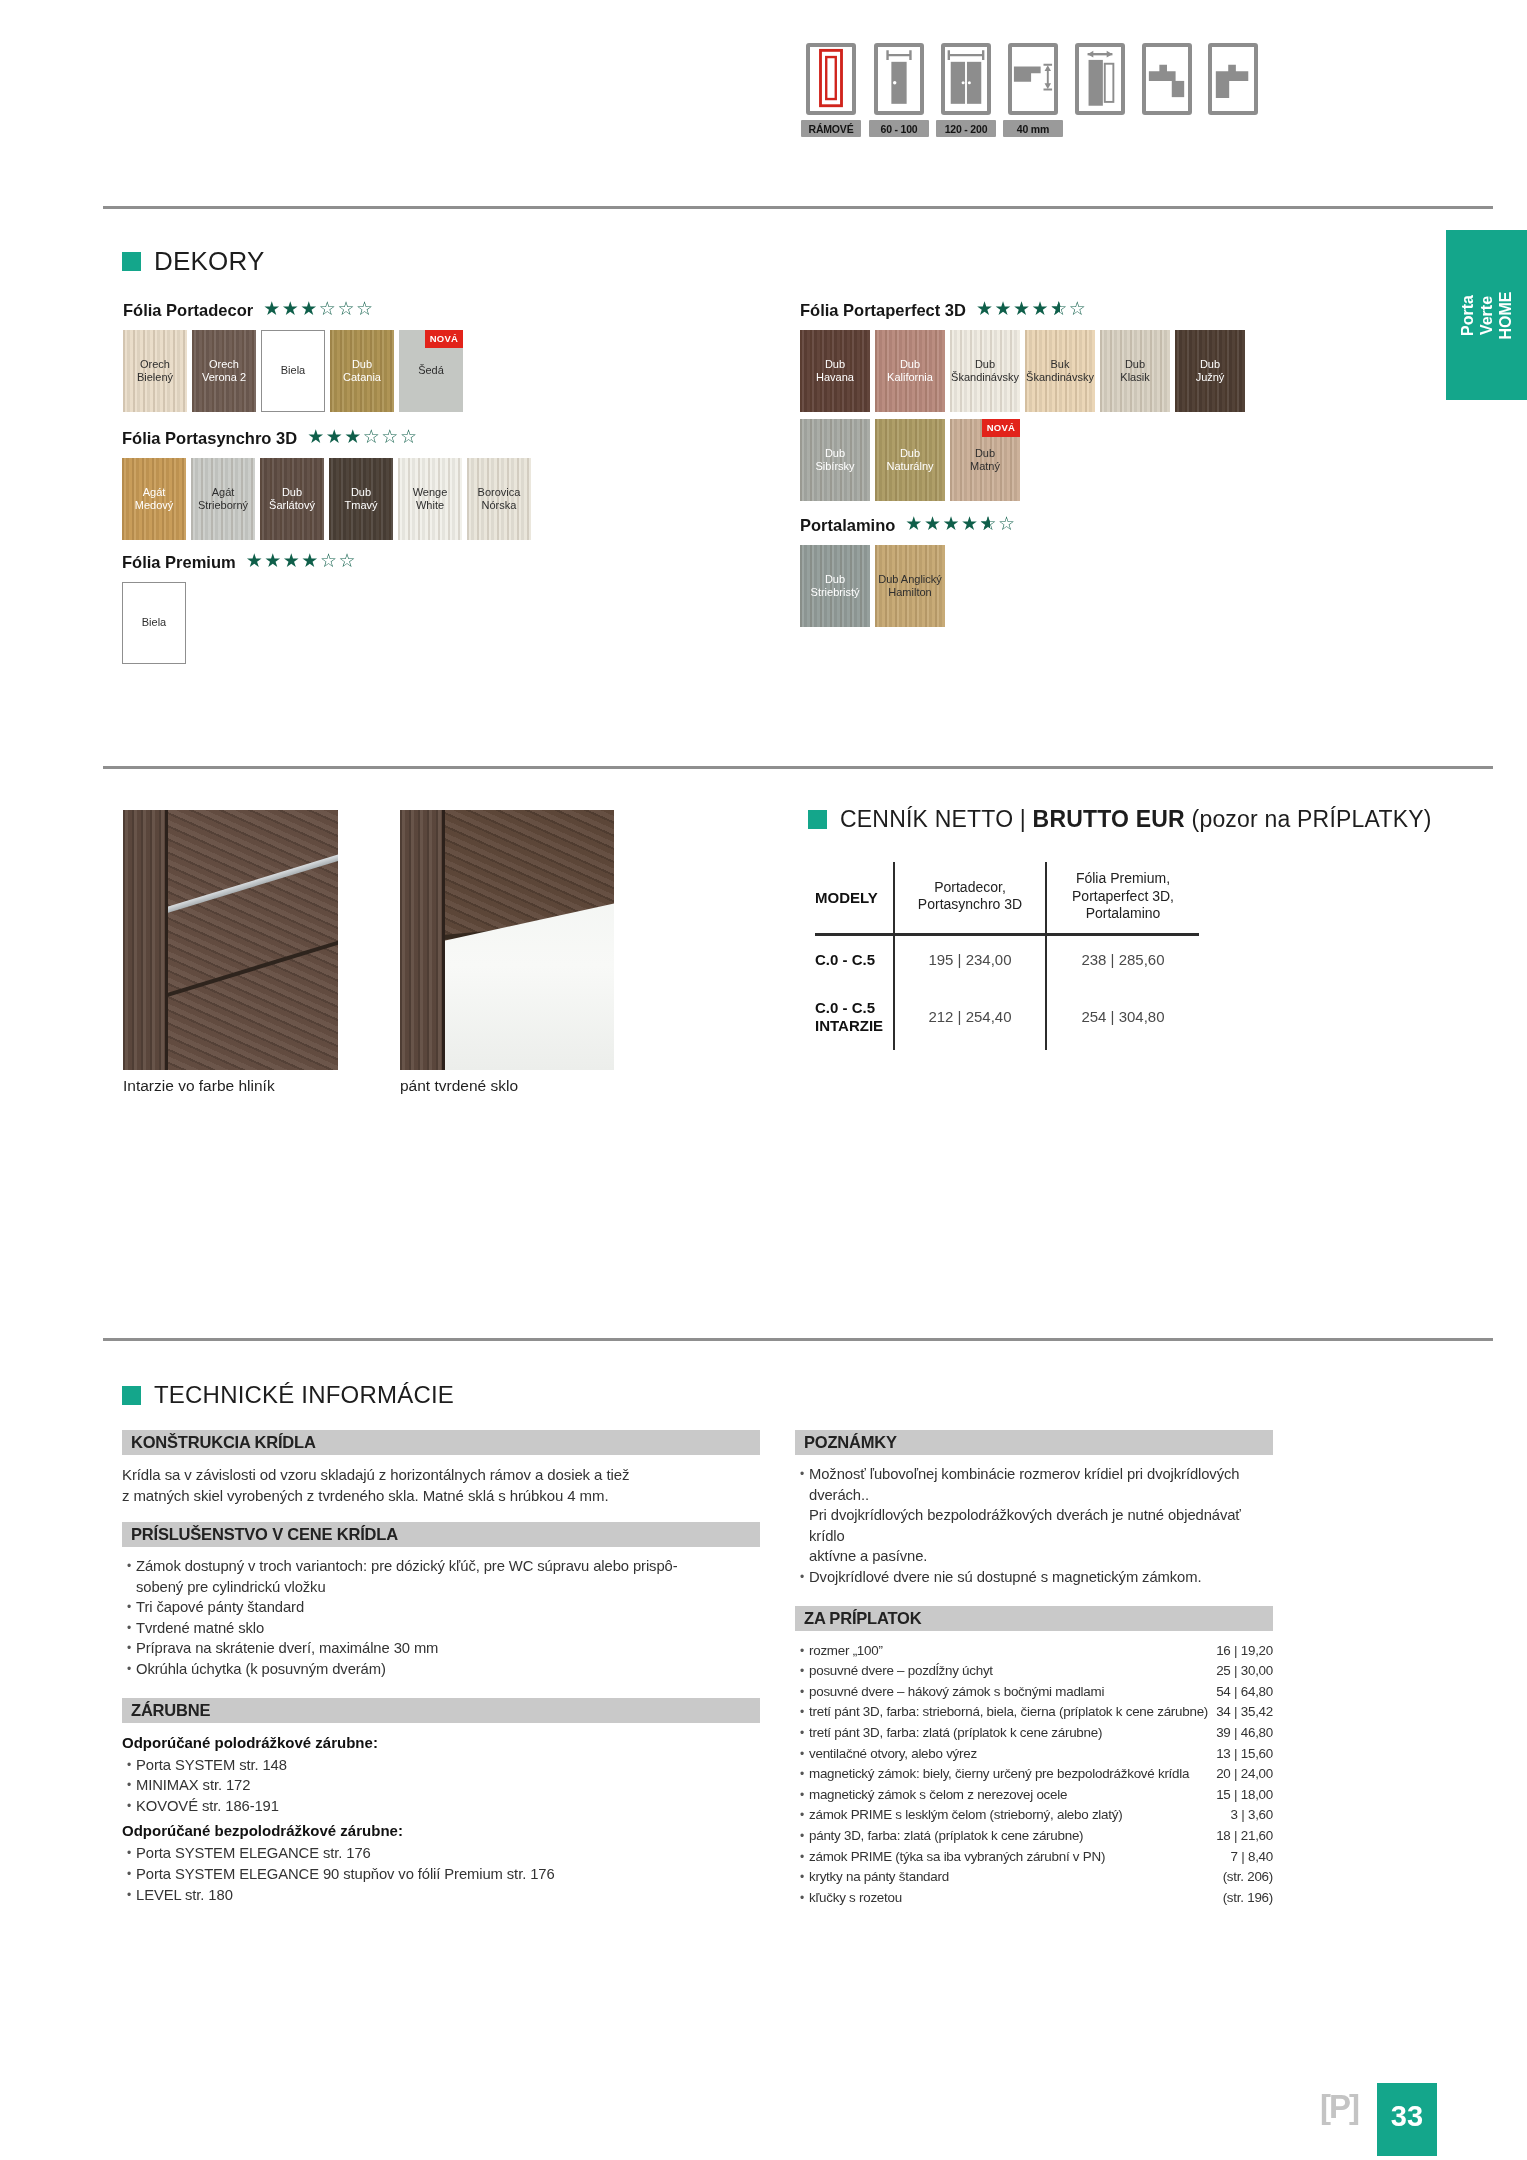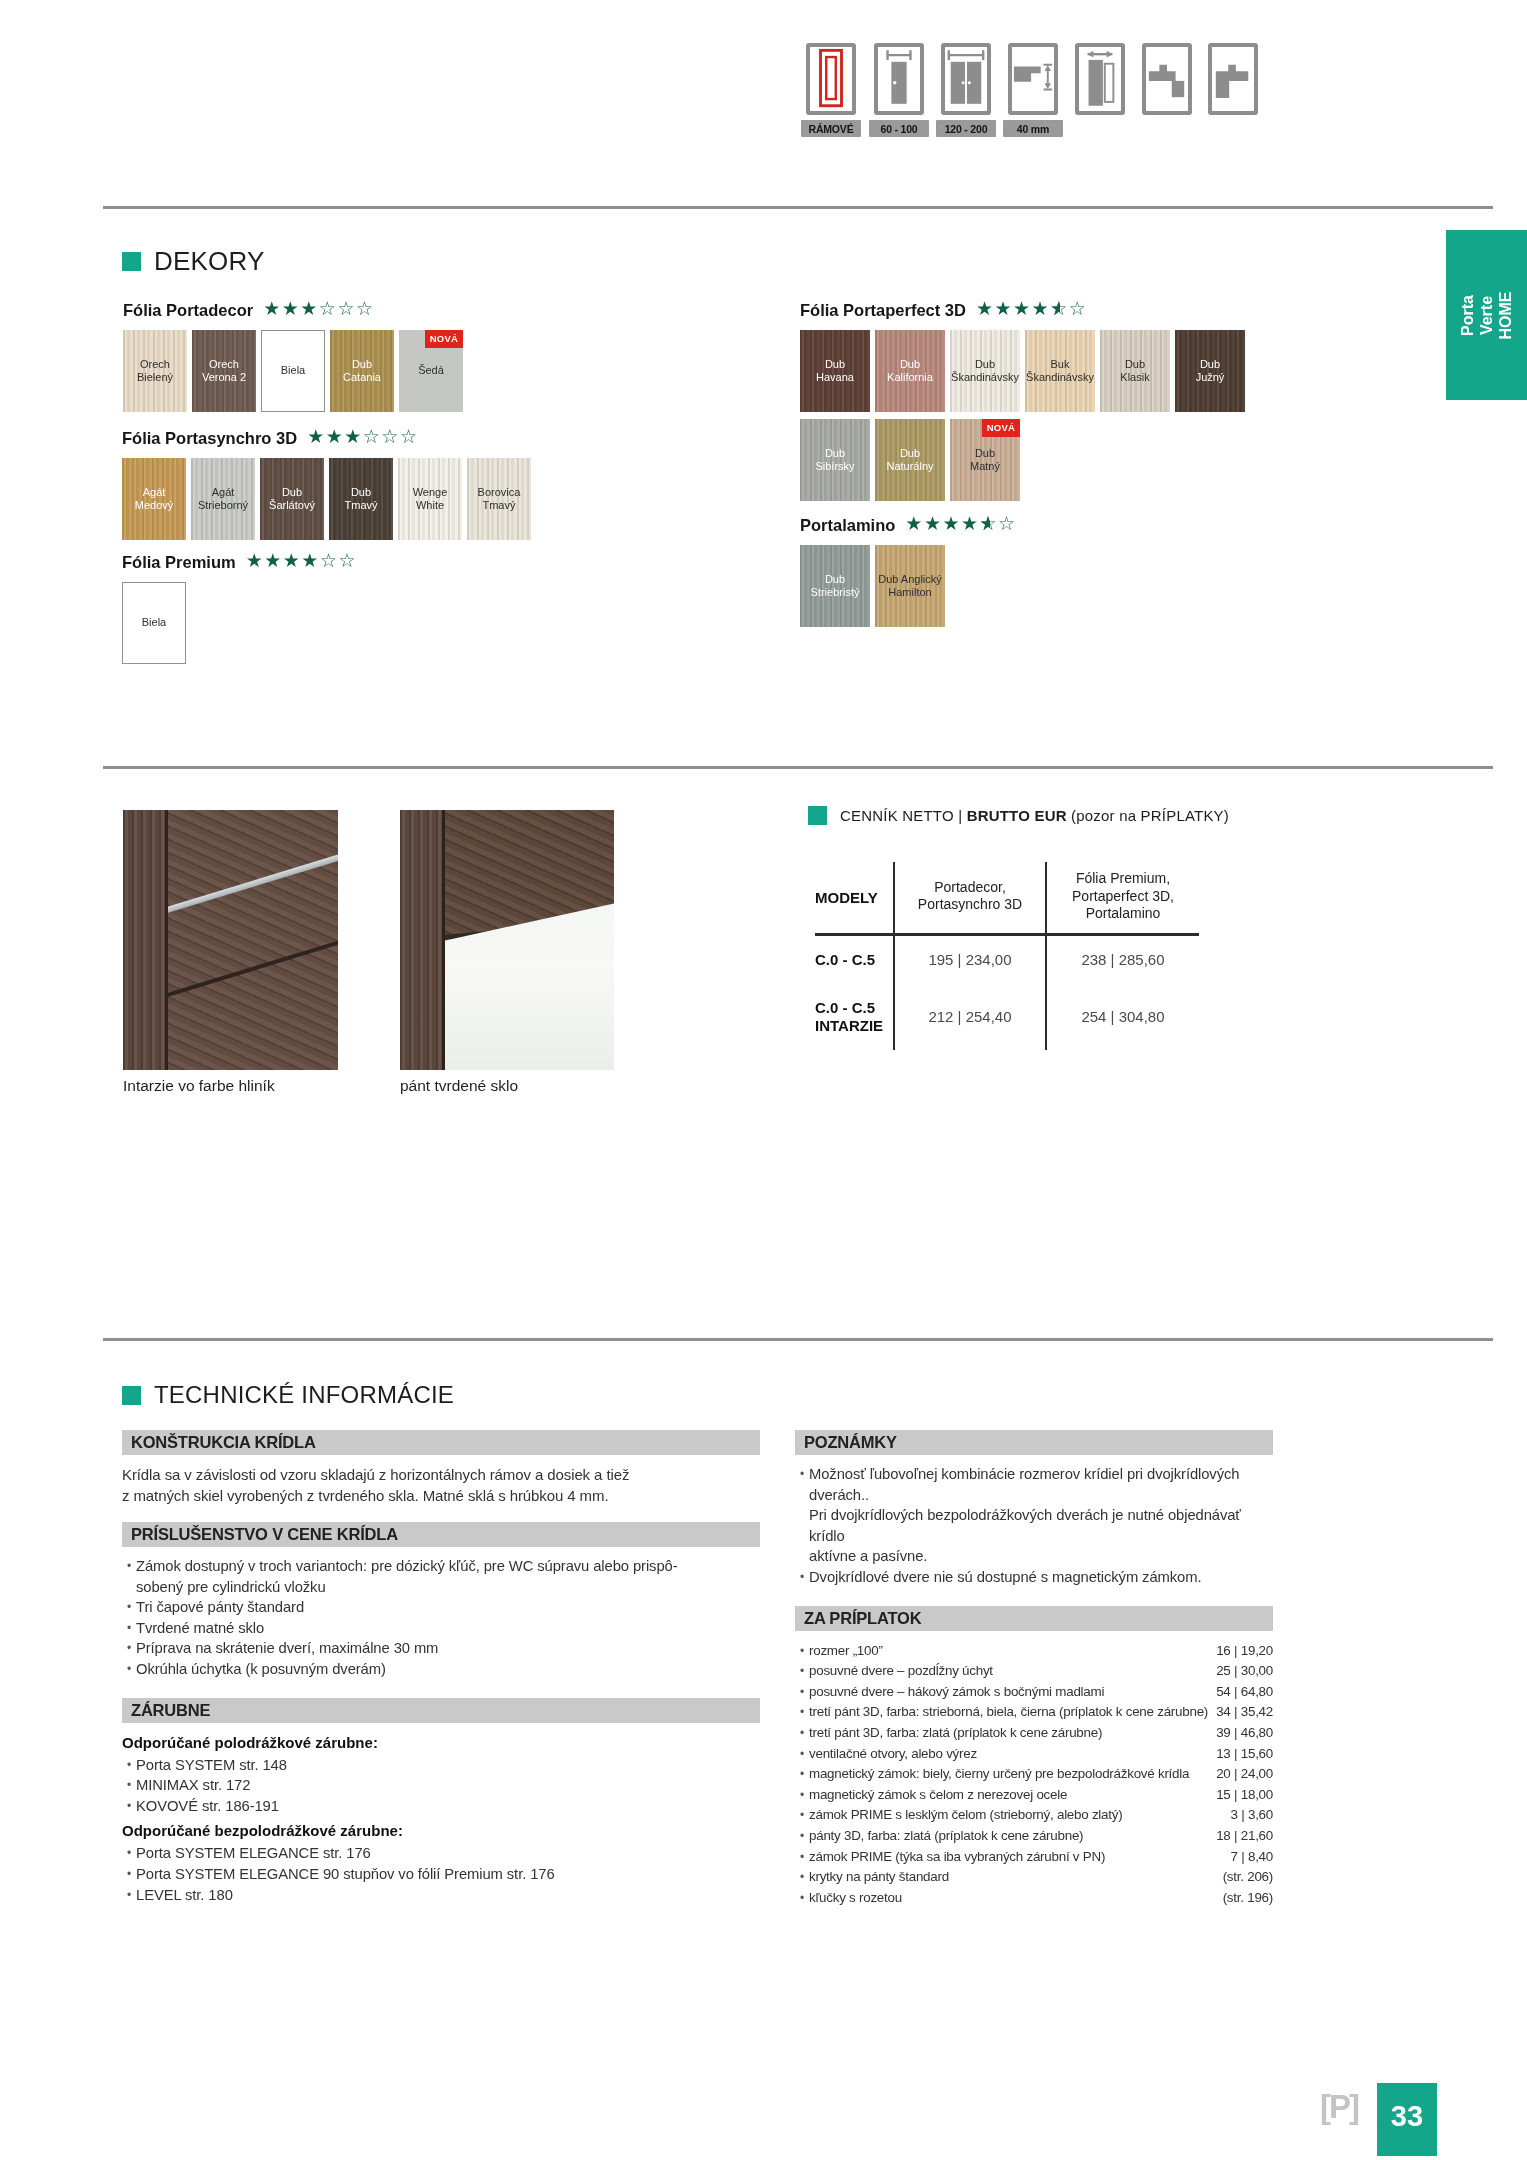--- a/index.html
+++ b/index.html
@@ -227,21 +227,21 @@
         <div class="swatch" style="background-color: rgb(74, 63, 54); background-image: repeating-linear-gradient(90deg, rgba(60, 40, 20, 0.13) 0px, rgba(60, 40, 20, 0.13) 2px, rgba(255, 255, 255, 0.09) 2px, rgba(255, 255, 255, 0.09) 4px, rgba(0, 0, 0, 0.05) 4px, rgba(0, 0, 0, 0.05) 7px, rgba(255, 255, 255, 0.03) 7px, rgba(255, 255, 255, 0.03) 10px); color: rgb(255, 255, 255);">
           <span style="white-space: pre-line;">Dub
 Tmavý</span>
         </div>
         <div class="swatch" style="background-color: rgb(241, 240, 233); background-image: repeating-linear-gradient(90deg, rgba(60, 40, 20, 0.13) 0px, rgba(60, 40, 20, 0.13) 2px, rgba(255, 255, 255, 0.09) 2px, rgba(255, 255, 255, 0.09) 4px, rgba(0, 0, 0, 0.05) 4px, rgba(0, 0, 0, 0.05) 7px, rgba(255, 255, 255, 0.03) 7px, rgba(255, 255, 255, 0.03) 10px); color: rgb(46, 46, 46);">
           <span style="white-space: pre-line;">Wenge
 White</span>
         </div>
         <div class="swatch" style="background-color: rgb(233, 229, 218); background-image: repeating-linear-gradient(90deg, rgba(60, 40, 20, 0.13) 0px, rgba(60, 40, 20, 0.13) 2px, rgba(255, 255, 255, 0.09) 2px, rgba(255, 255, 255, 0.09) 4px, rgba(0, 0, 0, 0.05) 4px, rgba(0, 0, 0, 0.05) 7px, rgba(255, 255, 255, 0.03) 7px, rgba(255, 255, 255, 0.03) 10px); color: rgb(46, 46, 46);">
           <span style="white-space: pre-line;">Borovica
-Tmavý</span>
+Nórska</span>
         </div>
       </div>
     </div>
   <div id="fam-premium" class="family col-left" style="left:122px;top:551px;">
       <div class="family-title">
         <span class="family-name">Fólia Premium</span>
         <span class="stars" style="color: rgb(15, 95, 74);"><span class="st f">★</span><span class="st f">★</span><span class="st f">★</span><span class="st f">★</span><span class="st o">☆</span><span class="st o">☆</span></span>
       </div>
       <div class="sw-row">
         <div class="swatch" style="background-color: rgb(255, 255, 255); border: 1px solid rgb(143, 143, 143); color: rgb(46, 46, 46);">
@@ -325,21 +325,21 @@
     <div class="ph-main grainD" style="background-color:#5e4739;"></div>
     <div class="glass-edge"></div>
     <div class="glass"></div>
     <div class="ph-frame grainV"></div>
   </div>
   <div class="caption" style="left: 123px; white-space: pre-line;">Intarzie vo farbe hliník</div>
   <div class="caption" style="left: 400px; white-space: pre-line;">pánt tvrdené sklo</div>
 
   <div class="sec-header" style="left:808px;top:806px;">
     <span class="sec-sq" style="background: rgb(20, 166, 139);"></span>
-    <span class="sec-title" style="font-size:15px;"><span style="white-space: pre-line;">CENNÍK NETTO | </span><b style="white-space: pre-line;">BRUTTO EUR</b><span style="white-space: pre-line;"> (pozor na PRÍPLATKY)</span></span>
+    <span class="sec-title" style="font-size:23px;"><span style="white-space: pre-line;">CENNÍK NETTO | </span><b style="white-space: pre-line;">BRUTTO EUR</b><span style="white-space: pre-line;"> (pozor na PRÍPLATKY)</span></span>
   </div>
 
   <div id="price-table">
     <div class="cell pt-hdr pt-h0" style="white-space: pre-line;">MODELY</div>
     <div class="cell pt-hdr pt-h bL" style="white-space: pre-line;">Portadecor,
 Portasynchro 3D</div>
     <div class="cell pt-hdr pt-h bL" style="white-space: pre-line;">Fólia Premium,
 Portaperfect 3D,
 Portalamino</div>
 

